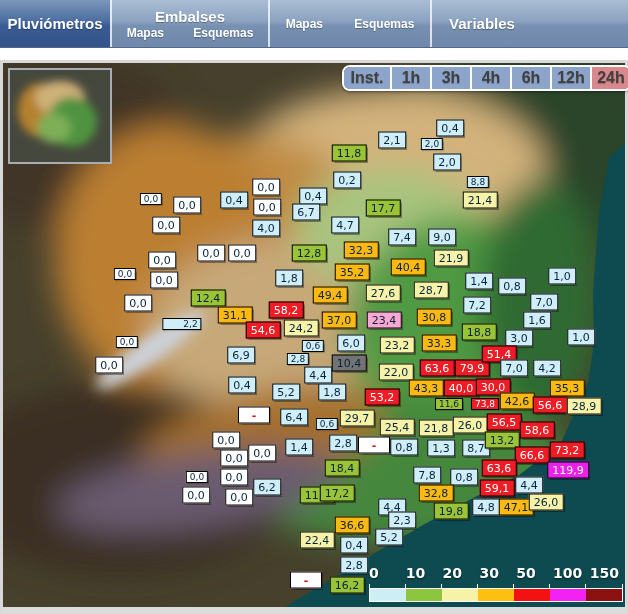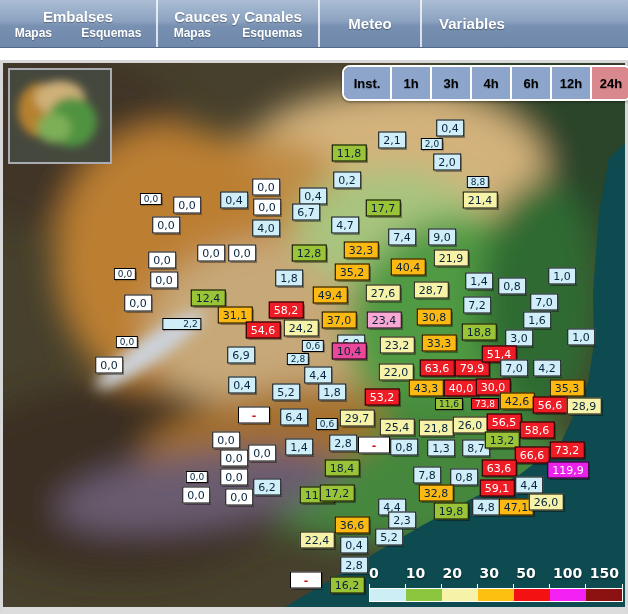--- a/index.html
+++ b/index.html
@@ -24,22 +24,22 @@
        border:3px solid #d8d8d8;border-bottom:7px solid #dcdcdc;background:#3f4030;}
   #terrain{position:absolute;left:0;top:0;width:622px;height:544px;}
 
   
   #minimap{position:absolute;left:5px;top:5px;width:100px;height:92px;
            border:2px solid #a9adb3;background:#45483d;z-index:3;}
 
   
   #timebar{position:absolute;left:339px;top:2px;display:flex;border:2px solid #fff;
            border-radius:8px;overflow:hidden;z-index:5;box-shadow:0 1px 3px rgba(0,0,0,.45);}
-  .time-btn{display:flex;align-items:center;justify-content:center;width:38px;height:32px;
-            background:#8da5cb;color:#000000;font-size:13px;font-weight:bold;
+  .time-btn{display:flex;align-items:center;justify-content:center;width:38px;height:22px;
+            background:#8da5cb;color:#404040;font-size:16px;font-weight:bold;
             border-left:2px solid #fff;cursor:pointer;
             font-family:"Liberation Sans",sans-serif;text-shadow:0 1px 1px rgba(0,0,0,.25);}
   .time-btn:first-child{border-left:none;width:46px;}
   .time-btn.selected{background:#d9898d;}
 
   
   .station{position:absolute;transform:translate(-50%,-50%);z-index:4;
            font-family:"DejaVu Sans",sans-serif;font-size:11px;line-height:13px;
            color:#06233d;background:#fff;border:1px solid #000;padding:1px 4px;
            white-space:nowrap;box-shadow:1px 1px 1px rgba(0,0,0,.35);cursor:pointer;}
@@ -56,36 +56,35 @@
   .legend-seg{flex:0 0 36px;height:12px;position:relative;}
   .legend-seg::before{content:'';position:absolute;left:-1px;top:-5px;width:1px;height:5px;background:#fff;}
   .legend-seg:last-child::after{content:'';position:absolute;right:-1px;top:-5px;width:1px;height:5px;background:#fff;}
 </style>
 </head>
 <body>
 
 <div id="app">
 
   <div id="topnav">
+      <div class="nav-section active" style="width: 110px;">
+        <div class="nav-main">Pluviómetros</div>
+      </div>
       <div class="nav-section" style="width: 156px;">
         <div class="nav-main">Embalses</div>
         <div class="nav-subrow">
           <div class="nav-sub">Mapas</div>
           <div class="nav-sub">Esquemas</div>
         </div>
       </div>
       <div class="nav-section" style="width: 160px;">
-        <div class="nav-main">Cauces y Canales</div>
         <div class="nav-subrow">
           <div class="nav-sub">Mapas</div>
           <div class="nav-sub">Esquemas</div>
         </div>
-      </div>
-      <div class="nav-section" style="width: 100px;">
-        <div class="nav-main">Meteo</div>
       </div>
       <div class="nav-section" style="width: 100px;">
         <div class="nav-main">Variables</div>
       </div>
     </div>
 
   <div id="map">
 
     <svg id="terrain" viewBox="0 0 622 544" preserveAspectRatio="none">
       <defs>
@@ -225,21 +224,21 @@
       <div class="station" style="left: 315px; top: 312px; background: rgb(207, 238, 248);">4,4</div>
       <div class="station" style="left: 239px; top: 322px; background: rgb(207, 238, 248);">0,4</div>
       <div class="station" style="left: 283px; top: 329px; background: rgb(207, 238, 248);">5,2</div>
       <div class="station" style="left: 329px; top: 329px; background: rgb(207, 238, 248);">1,8</div>
       <div class="station" style="left: 336px; top: 257px; background: rgb(253, 185, 19);">37,0</div>
       <div class="station" style="left: 381px; top: 257px; background: #f9a8d4;">23,4</div>
       <div class="station" style="left: 431px; top: 254px; background: rgb(253, 185, 19);">30,8</div>
       <div class="station" style="left: 348px; top: 280px; background: rgb(207, 238, 248);">6,0</div>
       <div class="station" style="left: 394px; top: 282px; background: rgb(246, 243, 168);">23,2</div>
       <div class="station" style="left: 436px; top: 280px; background: rgb(253, 185, 19);">33,3</div>
-      <div class="station" style="left: 346px; top: 288px; background: #ec4899;">10,4</div>
+      <div class="station" style="left: 346px; top: 300px; background: #737373;">10,4</div>
       <div class="station" style="left: 393px; top: 309px; background: rgb(246, 243, 168);">22,0</div>
       <div class="station inv" style="left: 434px; top: 305px; background: rgb(238, 28, 37);">63,6</div>
       <div class="station inv" style="left: 469px; top: 305px; background: rgb(238, 28, 37);">79,9</div>
       <div class="station" style="left: 423px; top: 325px; background: rgb(253, 185, 19);">43,3</div>
       <div class="station inv" style="left: 458px; top: 325px; background: rgb(238, 28, 37);">40,0</div>
       <div class="station inv" style="left: 490px; top: 324px; background: rgb(238, 28, 37);">30,0</div>
       <div class="station inv" style="left: 379px; top: 334px; background: rgb(238, 28, 37);">53,2</div>
       <div class="station small" style="left: 446px; top: 341px; background: rgb(155, 195, 56);">11,6</div>
       <div class="station small inv" style="left: 482px; top: 341px; background: rgb(238, 28, 37);">73,8</div>
       <div class="station inv" style="left: 496px; top: 291px; background: rgb(238, 28, 37);">51,4</div>

